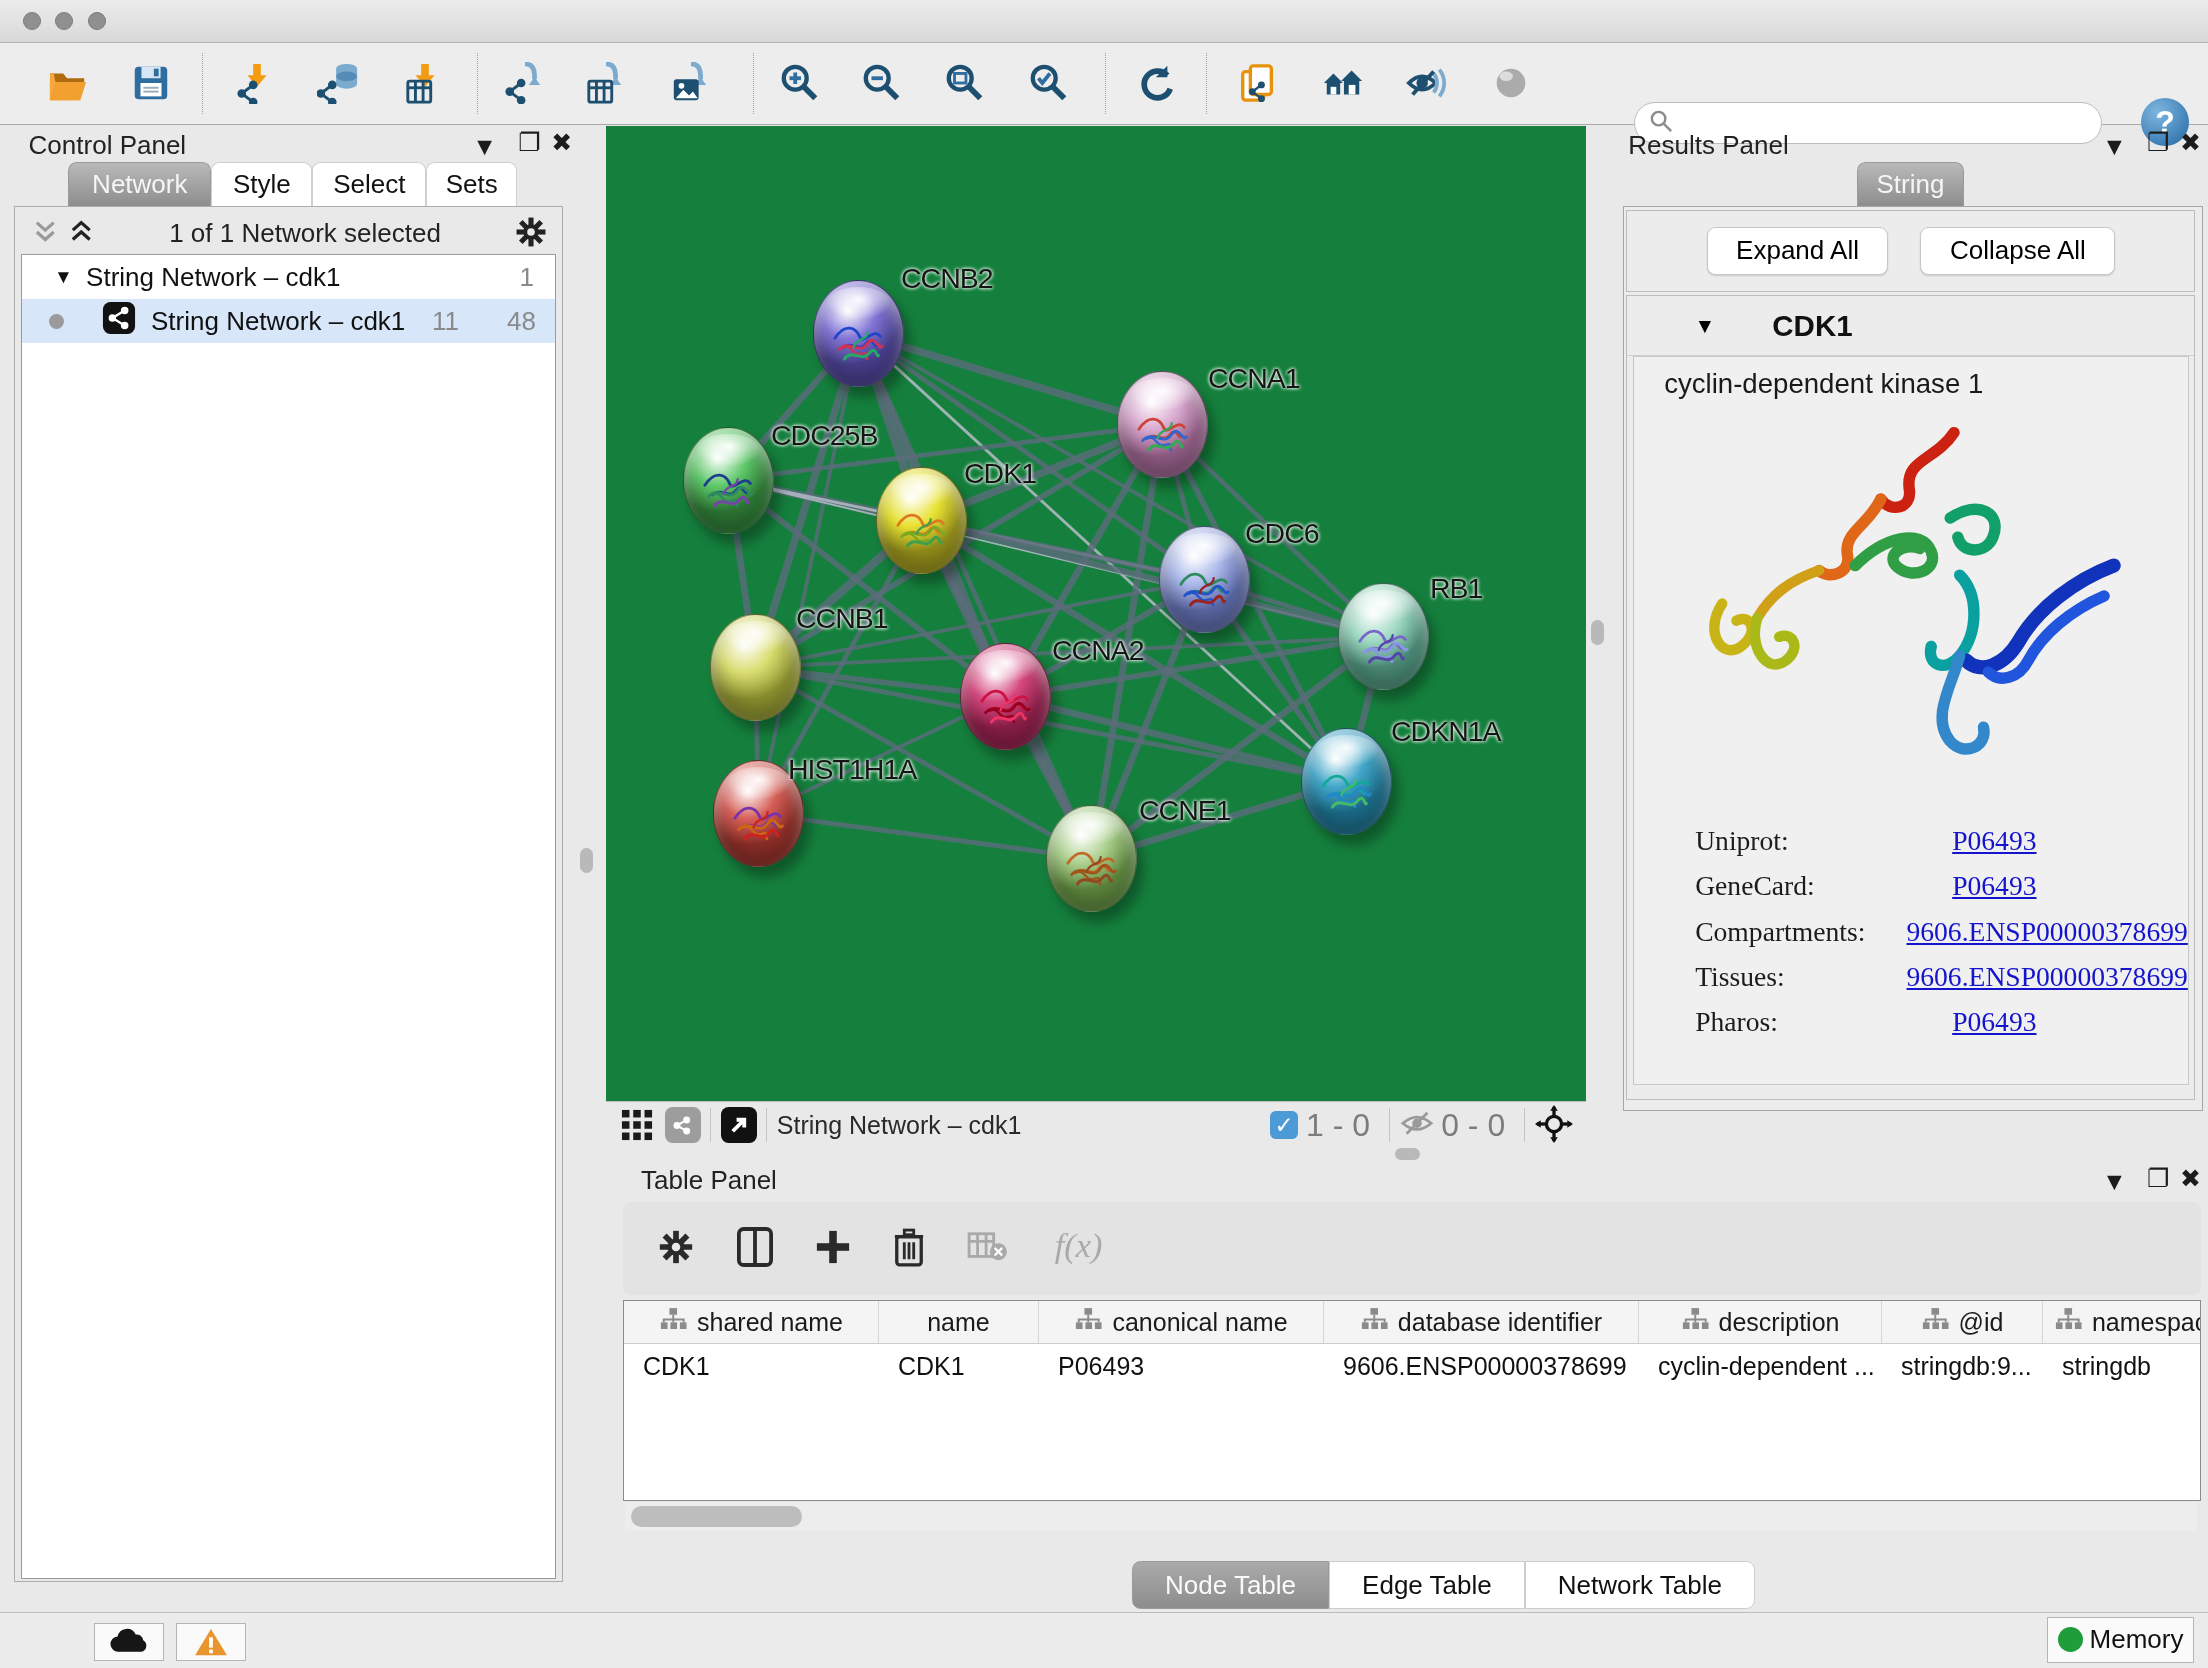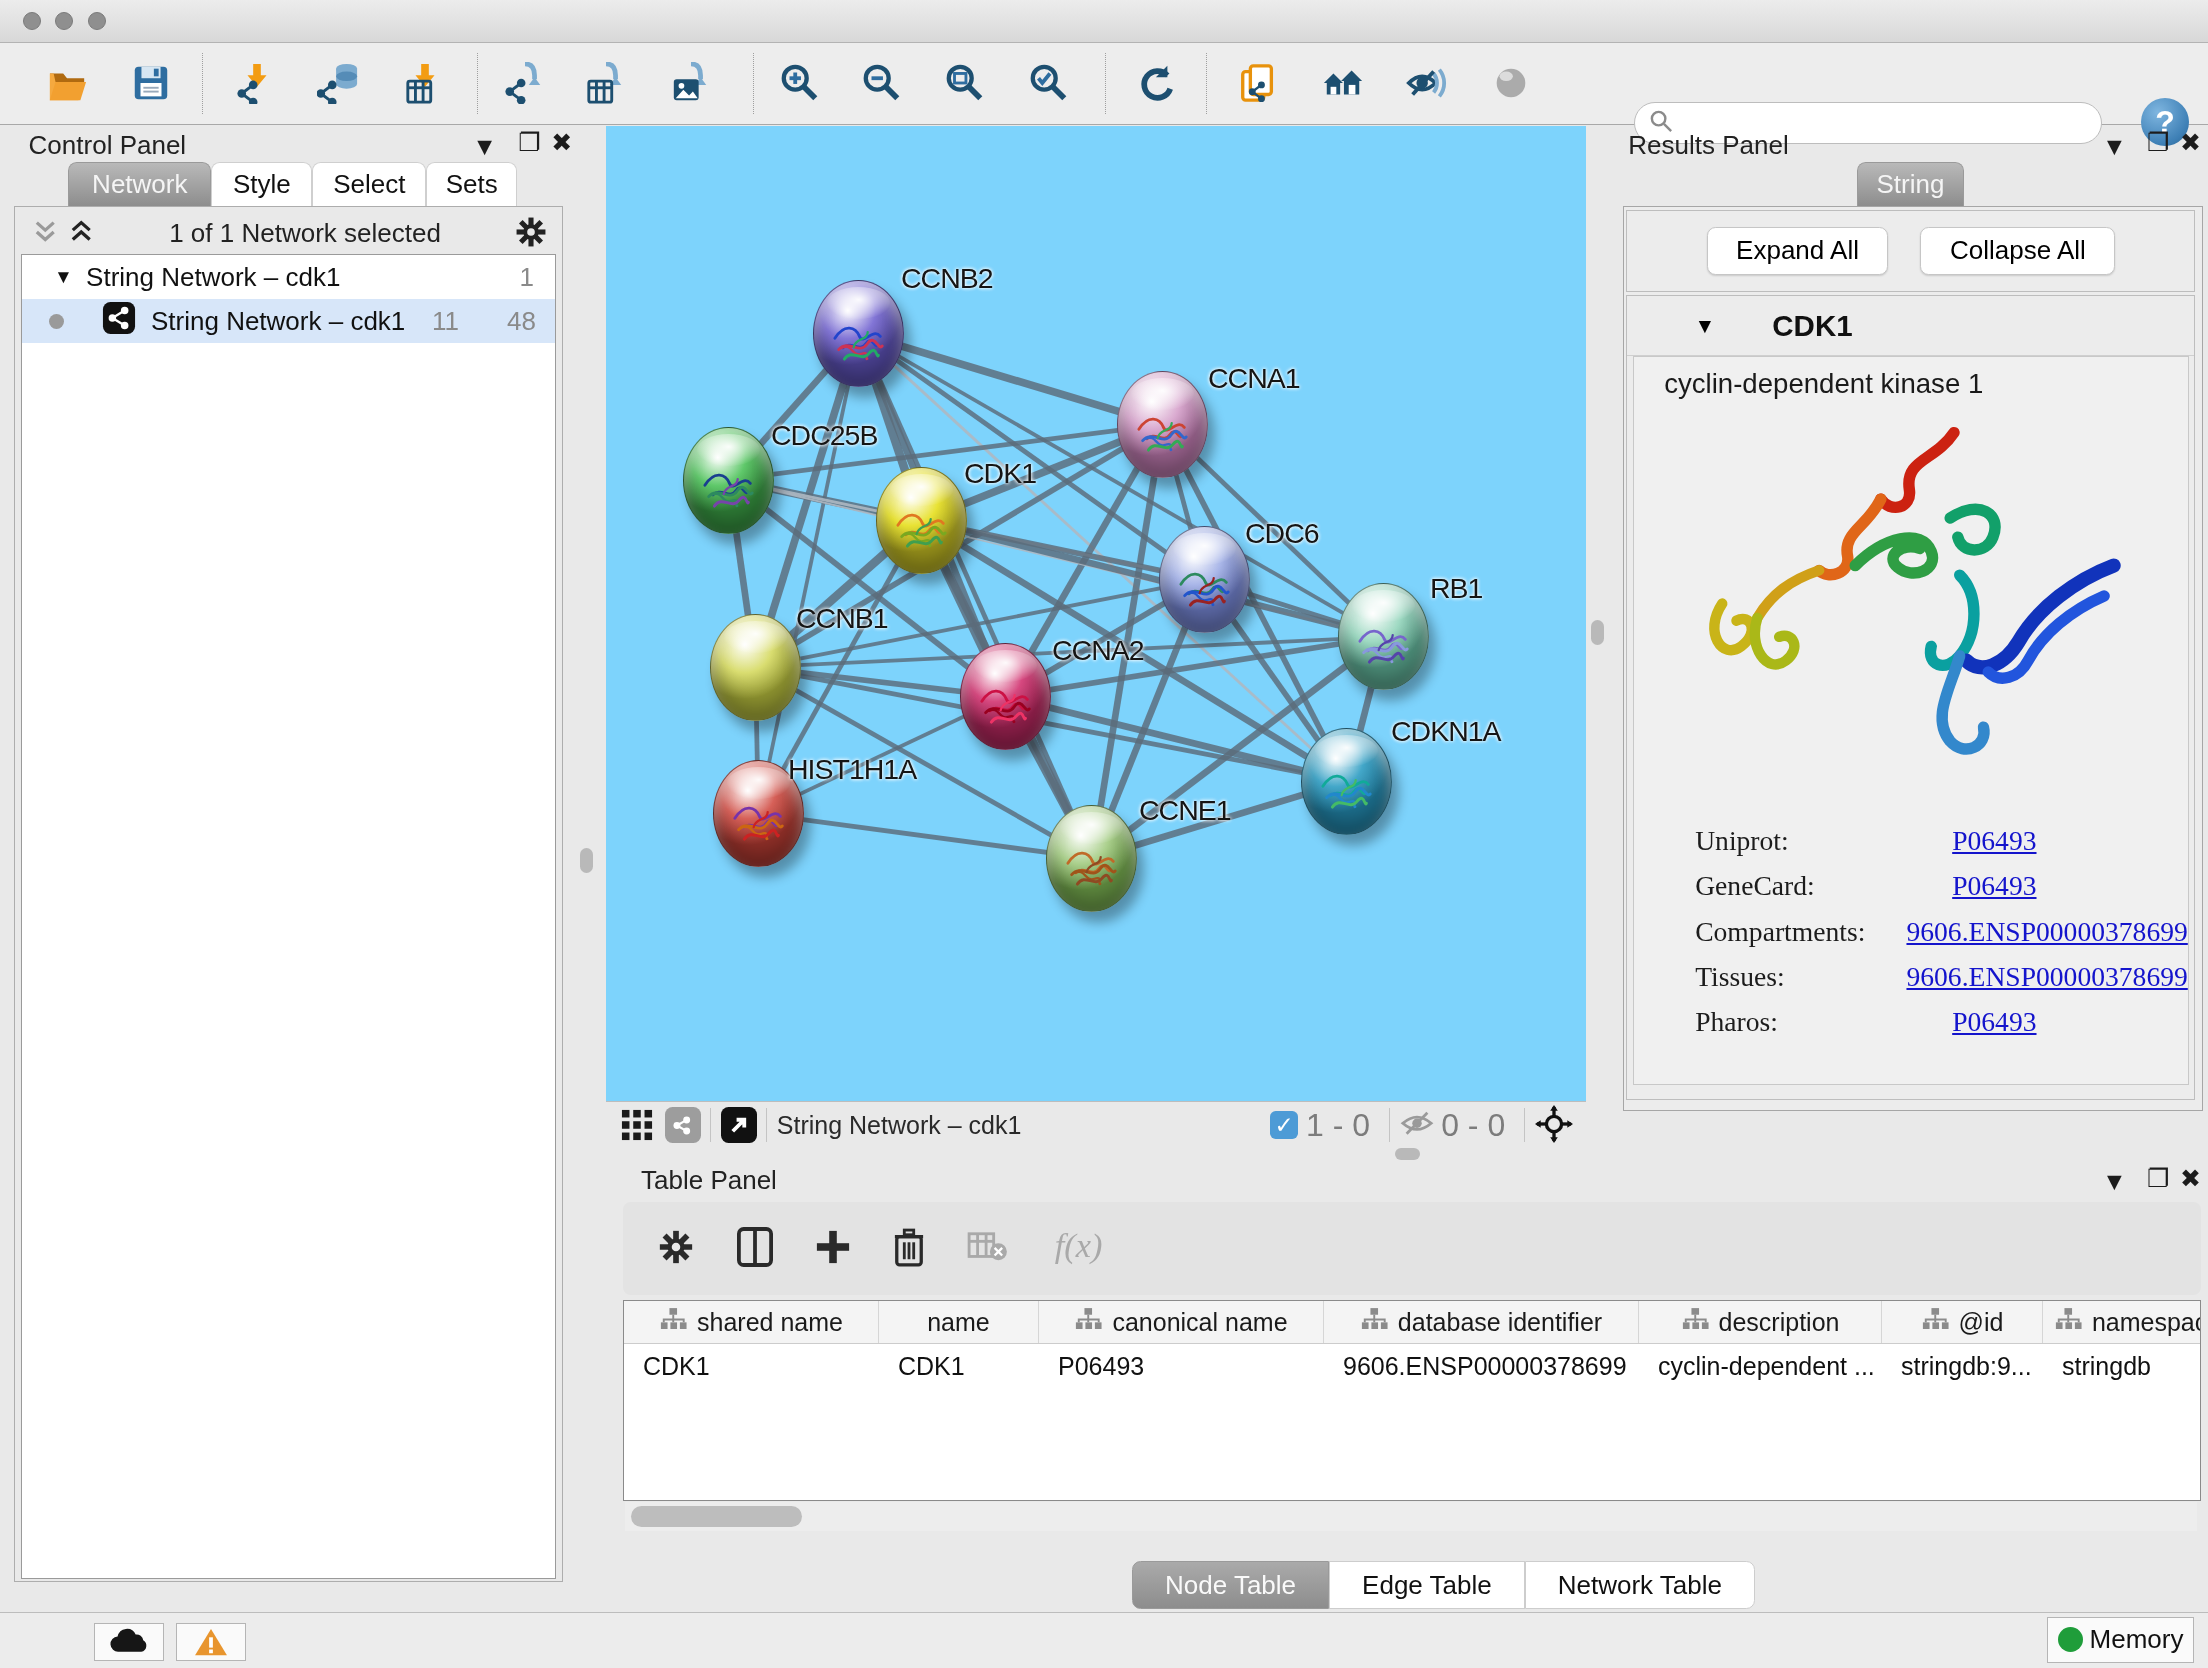--- a/index.html
+++ b/index.html
@@ -36,21 +36,21 @@
   #control-panel{left:14.3px;top:126px;width:549px;height:1456px;}
   #cp-box{left:0px;top:80px;width:549px;height:1376px;border:1px solid #adadad;background:#e9e9e9;box-sizing:border-box;}
   #cp-tree{left:6.7px;top:128px;width:535px;height:1325px;background:#fff;border:1px solid #9a9a9a;box-sizing:border-box;}
   .tree-row{height:44px;display:flex;align-items:center;font-size:26px;color:#111;}
   .tree-row.selected{background:#d7e6f9;}
   .count{color:#8a8a8a;}
   #cp-selrow{left:9.5px;top:86px;width:530px;height:42px;display:flex;align-items:center;}
   #cp-selrow .lbl{flex:1;text-align:center;font-size:26px;color:#222;}
 
   
-  #net-panel{left:606px;top:126px;width:980px;height:1021px;background:#7dd3fc;}
+  #net-panel{left:606px;top:126px;width:980px;height:1021px;background:#15803d;}
   #net-canvas{left:0;top:0;width:980px;height:975px;overflow:hidden;}
   .node{position:absolute;width:91px;height:107px;border-radius:50%;
     box-shadow:inset 0 -13.3px 19px rgba(0,0,0,.30), inset 0 9.5px 13.3px rgba(255,255,255,.55), 6.7px 10.5px 11.4px rgba(0,0,0,.32);
     border:1px solid rgba(40,40,40,.45);box-sizing:border-box;}
   .node-hl{position:absolute;left:13.3px;top:5.7px;width:63px;height:32px;border-radius:50%;
     background:radial-gradient(ellipse at 50% 40%,rgba(255,255,255,.95),rgba(255,255,255,0) 75%);}
   .node-label{position:absolute;font-size:28.5px;color:#151515;letter-spacing:-1px;white-space:nowrap;
     text-shadow:0 0 3.8px #fff,0 0 3.8px #fff;}
   #net-status{left:0;top:975px;width:980px;height:46px;background:#e9e9e9;border-top:1px solid #bdbdbd;
     display:flex;align-items:center;}

